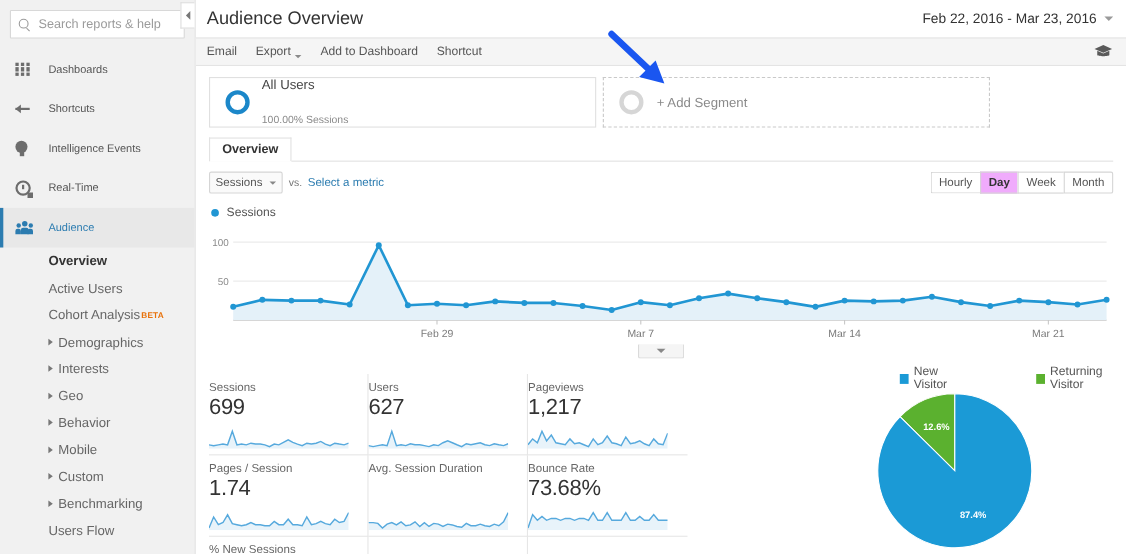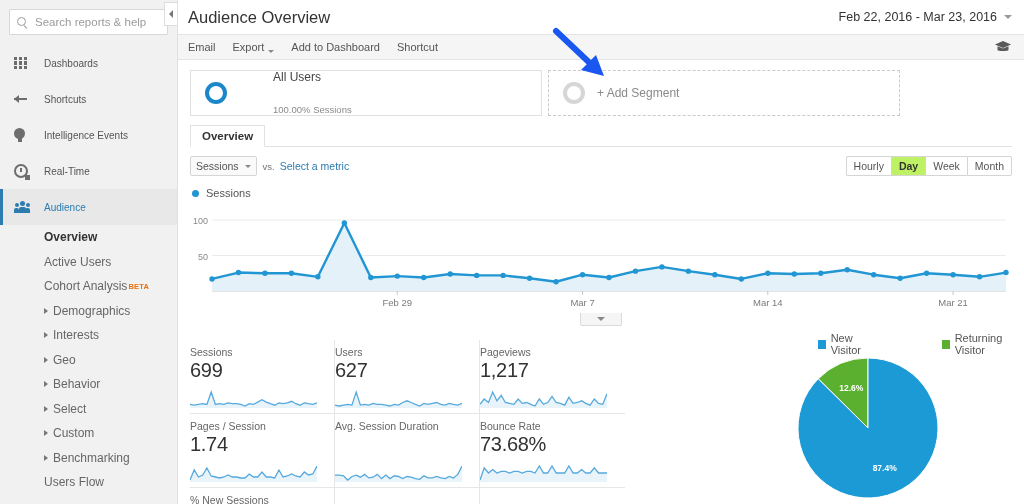--- a/index.html
+++ b/index.html
@@ -142,21 +142,21 @@
     border-top: 3.5px solid #8a8a8a;
   }
   .cap-icon { position: absolute; right: 12px; top: 5px; width: 18px; height: 14px; cursor: pointer; }
 
   
   .segbar { display: flex; padding: 10px 12px 0 12px; gap: 6px; }
   .seg {
     height: 46px; display: flex; align-items: center;
     padding: 0 14px; background: #fff;
   }
-  .seg.allusers { width: 352px; border: 1px solid #e0e0e0; gap: 35px; }
+  .seg.allusers { width: 352px; border: 1px solid #e0e0e0; }
   .seg.addseg { width: 352px; border: 1px dashed #c9c9c9; }
   .ring { width: 22px; height: 22px; border-radius: 50%; border: 4px solid #1b87c9; flex: 0 0 22px; }
   .ring.gray { border-color: #d6d6d6; }
   .seg-txt { margin-left: 11px; line-height: 1.35; }
   .seg-t1 { font-size: 12px; color: #444; }
   .seg-t2 { font-size: 9.5px; color: #8a8a8a; margin-top: 19px; }
   .add-label { margin-left: 12px; font-size: 12px; color: #8a8a8a; }
 
   
   .tabstrip {
@@ -185,21 +185,21 @@
   .vs { font-size: 9.5px; color: #777; margin: 0 5px 0 6px; }
   .selmetric { font-size: 10.5px; color: #2c7cb0; cursor: pointer; }
   .grans { position: absolute; right: 12px; top: 9px; display: flex; }
   .gran {
     font-size: 10.5px; color: #555; padding: 3px 7px;
     border: 1px solid #d5d5d5; border-right: 0; background: #fff;
     cursor: pointer;
   }
   .gran:first-child { border-radius: 2px 0 0 2px; }
   .gran:last-child { border-right: 1px solid #d5d5d5; border-radius: 0 2px 2px 0; }
-  .gran.active { background: #bef264; font-weight: bold; color: #333; }
+  .gran.active { background: #f0abfc; font-weight: bold; color: #333; }
 
   .legend-top { display: flex; align-items: center; padding: 11px 0 0 14px; }
   .ldot { width: 7px; height: 7px; border-radius: 50%; background: #2196d3; }
   .ltxt { font-size: 11px; color: #555; margin-left: 7px; }
 
   .chart-wrap { position: relative; margin: 4px 12px 0 12px; height: 110px; }
   .chart-wrap svg { display: block; }
   .collapse-btn {
     position: absolute; left: 50%; transform: translateX(-50%);
     bottom: -13px; width: 42px; height: 13px;
@@ -324,21 +324,21 @@
       <div class="sub-item">
         <span class="caret"></span>
         <span>Geo</span>
       </div>
       <div class="sub-item">
         <span class="caret"></span>
         <span>Behavior</span>
       </div>
       <div class="sub-item">
         <span class="caret"></span>
-        <span>Select</span>
+        <span>Mobile</span>
       </div>
       <div class="sub-item">
         <span class="caret"></span>
         <span>Custom</span>
       </div>
       <div class="sub-item">
         <span class="caret"></span>
         <span>Benchmarking</span>
       </div>
       <div class="sub-item">

